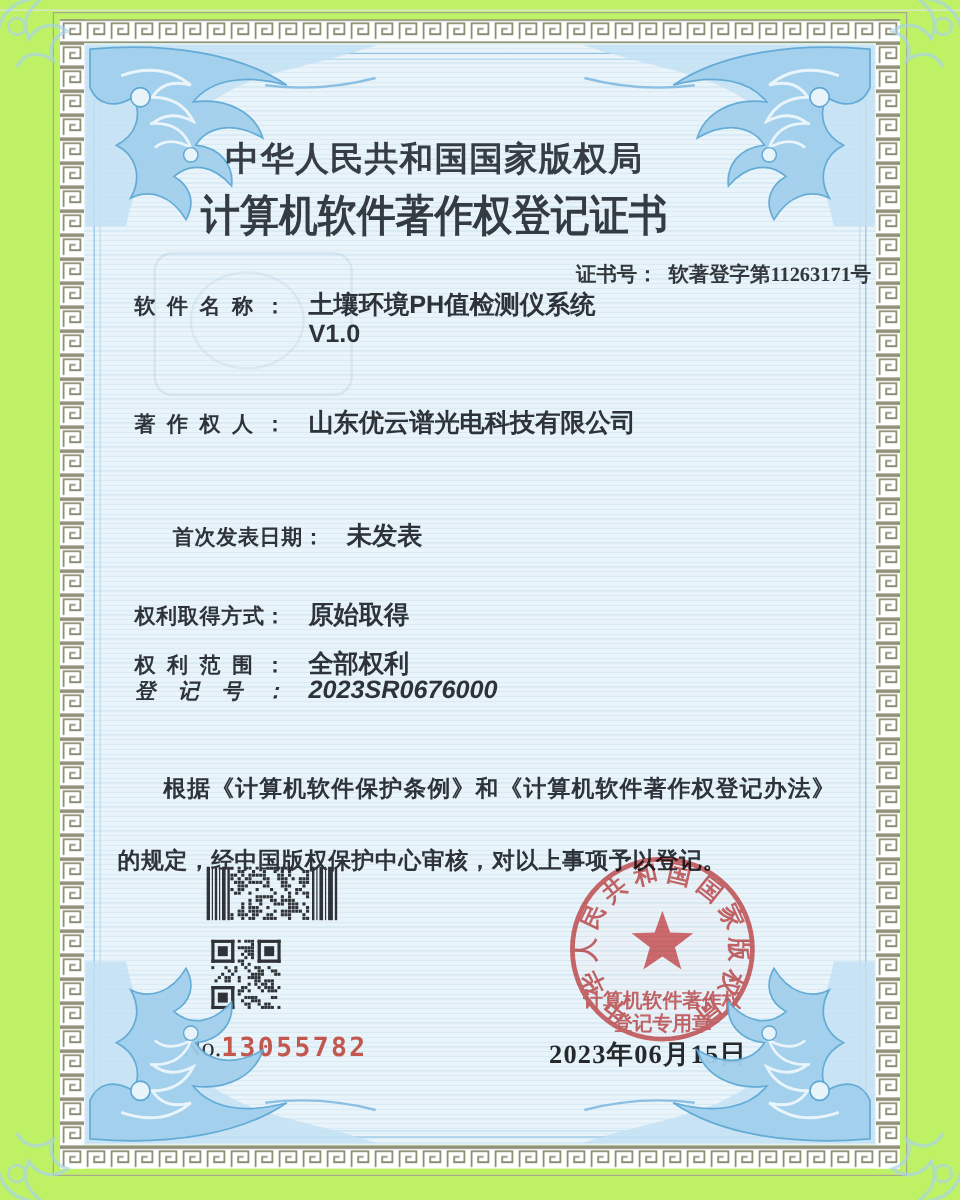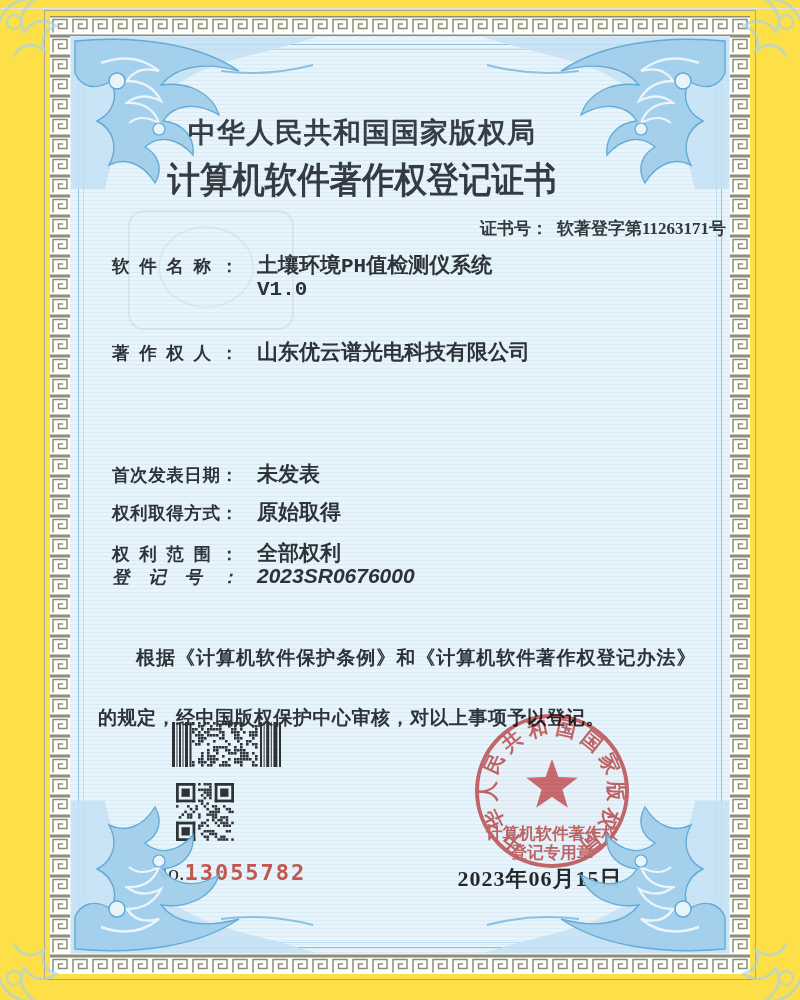--- a/index.html
+++ b/index.html
@@ -1,16 +1,16 @@
 <!DOCTYPE html>
 <html><head>
 <meta charset="utf-8">
 <style>
   html,body{margin:0;padding:0;background:#e8e8e8;}
-  #page{position:relative;width:800px;height:1000px;background:#fde047;overflow:hidden;
+  #page{position:relative;width:800px;height:1000px;background:#bef264;overflow:hidden;
         font-family:"Liberation Sans",sans-serif;color:#2f363c;}
   .scanline{position:absolute;left:0;top:8px;width:800px;height:1px;background:#e0e4e0;}
 
   
   .outerline{position:absolute;left:44px;top:10px;width:710px;height:968px;border:1px solid #a8a890;}
   .greek{position:absolute;left:50px;top:16px;width:700px;height:958px;}
   .paper{position:absolute;left:70px;top:36px;width:660px;height:918px;background:#e9f4fa;
          background-image:repeating-linear-gradient(180deg,rgba(125,180,215,.14) 0px,rgba(125,180,215,.14) 1px,transparent 1px,transparent 4px);}
   .innerline1{position:absolute;left:78px;top:44px;width:642px;height:902px;border:1px solid #8fc0e2;}
   .innerline2{position:absolute;left:83px;top:49px;width:632px;height:892px;border:1px solid #bbddef;}
@@ -41,21 +41,21 @@
   .certline{position:absolute;top:217px;left:480px;font-family:"Liberation Serif",serif;
             font-size:17px;font-weight:600;color:#33383d;}
   .certline .val{margin-left:9px;}
 
   
   .frow{position:absolute;left:112px;white-space:nowrap;}
   .frow .label{display:inline-block;width:126px;font-size:17.5px;font-weight:bold;
                text-align:justify;text-align-last:justify;vertical-align:baseline;color:#2d3338;}
   .frow .value{display:inline-block;margin-left:19px;font-size:21px;font-weight:bold;color:#2d3338;}
   .frow .value2{position:absolute;left:145px;top:27px;font-size:21px;font-weight:bold;color:#2d3338;}
-  #row0{top:251px;font-family:Liberation Mono, monospace;} #row1{top:338px;text-decoration:underline;} #row2{top:414px;} #row3{top:460px;}
+  #row0{top:240px;} #row1{top:338px;text-decoration:underline;} #row2{top:414px;} #row3{top:432px;margin-left:32px;}
   #row4{top:498px;} #row5{top:539px;} #row6{top:564px;font-style:italic;}
 
   .statement{position:absolute;top:628px;left:98px;width:598px;font-size:19px;font-weight:600;
              line-height:60px;text-indent:38px;letter-spacing:.5px;color:#2d3338;text-align:justify;}
 
   
   #barcode{position:absolute;left:172px;top:722px;}
   #qrcode{position:absolute;left:176px;top:783px;}
   .serial{position:absolute;left:152px;top:860px;font-family:"Liberation Serif",serif;font-size:22px;color:#2b2e31;}
   .serial .num{font-family:"DejaVu Sans Mono",monospace;font-weight:bold;letter-spacing:2px;}

